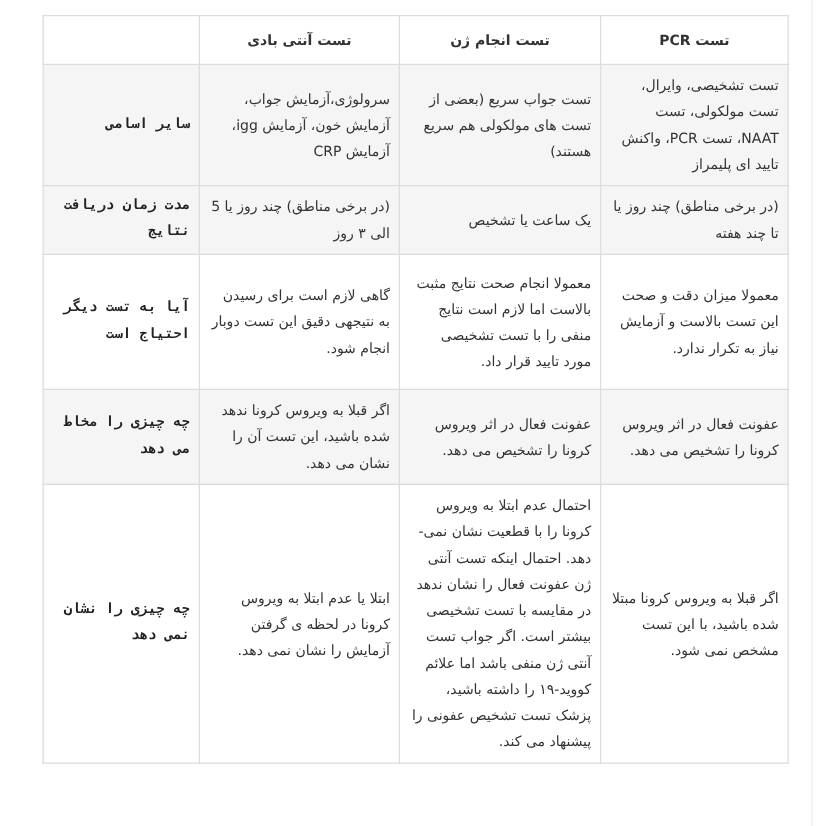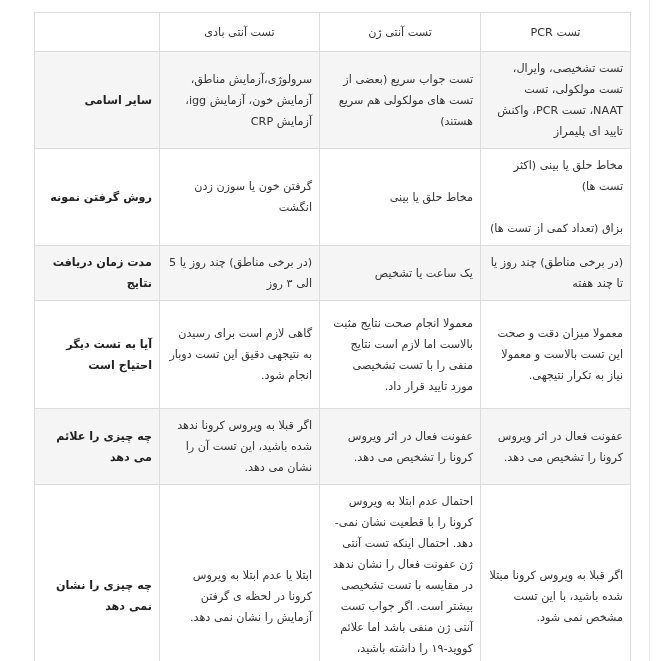--- a/index.html
+++ b/index.html
@@ -38,29 +38,30 @@
       line-height: 21px;
     }
     table.cmp th, table.cmp td {
       border: 1px solid #dcdcdc;
       padding: 6px 7px;
       text-align: right;
       vertical-align: middle;
       word-wrap: break-word;
     }
     table.cmp thead th {
-      font-weight: normal;
+      font-weight: bold;
       text-align: center;
       height: 26px;
       background: #ffffff;
     }
     table.cmp tr.shaded td { background: #f5f5f5; }
     table.cmp td.rowhead {
       font-weight: bold;
       color: #222222;
+      font-family: Liberation Mono, monospace;
     }
     table.cmp tr:last-child td { border-bottom: 1px solid #dcdcdc; }
     col.c-pcr { width: 150px; }
     col.c-ag { width: 161px; }
     col.c-ab { width: 160px; }
     col.c-label { width: 125px; }
     .cell-line { display: block; }
     .spacer { display: block; height: 21px; }
   </style>
 </head>
@@ -72,59 +73,49 @@
   <table class="cmp">
     <colgroup>
       <col class="c-pcr">
         <col class="c-ag">
         <col class="c-ab">
         <col class="c-label">
     </colgroup>
     <thead>
       <tr>
         <th>تست PCR</th>
-        <th>تست آنتی ژن</th>
+        <th>تست انجام ژن</th>
         <th>تست آنتی بادی</th>
         <th></th>
       </tr>
     </thead>
     <tbody>
       <tr class="shaded" style="height:94px">
         <td>تست تشخیصی، وایرال، تست مولکولی، تست NAAT، تست PCR، واکنش تایید ای پلیمراز</td>
         <td>تست جواب سریع (بعضی از تست های مولکولی هم سریع هستند)</td>
-        <td>سرولوژی،آزمایش مناطق، آزمایش خون، آزمایش igg، آزمایش CRP</td>
+        <td>سرولوژی،آزمایش جواب، آزمایش خون، آزمایش igg، آزمایش CRP</td>
         <td class="rowhead">سایر اسامی</td>
-      </tr>
-      <tr style="height:90px">
-        <td>
-          <span class="cell-line">مخاط حلق یا بینی (اکثر تست ها)</span>
-          <span class="spacer"></span>
-          <span class="cell-line">بزاق (تعداد کمی از تست ها)</span>
-        </td>
-        <td>مخاط حلق یا بینی</td>
-        <td>گرفتن خون یا سوزن زدن انگشت</td>
-        <td class="rowhead">روش گرفتن نمونه</td>
       </tr>
       <tr class="shaded" style="height:54px">
         <td>(در برخی مناطق) چند روز یا تا چند هفته</td>
         <td>یک ساعت یا تشخیص</td>
         <td>(در برخی مناطق) چند روز یا 5 الی ۳ روز</td>
         <td class="rowhead">مدت زمان دریافت نتایج</td>
       </tr>
       <tr style="height:108px">
-        <td>معمولا میزان دقت و صحت این تست بالاست و معمولا نیاز به تکرار نتیجهی.</td>
+        <td>معمولا میزان دقت و صحت این تست بالاست و آزمایش نیاز به تکرار ندارد.</td>
         <td>معمولا انجام صحت نتایج مثبت بالاست اما لازم است نتایج منفی را با تست تشخیصی مورد تایید قرار داد.</td>
         <td>گاهی  لازم است برای رسیدن به نتیجهی دقیق این تست دوبار انجام شود.</td>
         <td class="rowhead">آیا به تست دیگر احتیاج است</td>
       </tr>
       <tr class="shaded" style="height:74px">
         <td>عفونت فعال در اثر ویروس کرونا را تشخیص می دهد.</td>
         <td>عفونت فعال در اثر ویروس کرونا را تشخیص می دهد.</td>
         <td>اگر قبلا به ویروس کرونا ندهد شده باشید، این تست آن را نشان می دهد.</td>
-        <td class="rowhead">چه چیزی را علائم می دهد</td>
+        <td class="rowhead">چه چیزی را مخاط می دهد</td>
       </tr>
       <tr style="height:208px">
         <td>اگر قبلا به ویروس کرونا مبتلا شده باشید، با این تست مشخص نمی شود.</td>
         <td>احتمال عدم ابتلا به ویروس کرونا را با قطعیت نشان نمی-دهد. احتمال اینکه تست آنتی ژن عفونت فعال را نشان ندهد در مقایسه با تست تشخیصی بیشتر است. اگر جواب تست آنتی ژن منفی باشد اما علائم کووید-۱۹ را داشته باشید، پزشک تست تشخیص عفونی را پیشنهاد می کند.</td>
         <td>ابتلا یا عدم ابتلا به ویروس کرونا در لحظه ی گرفتن آزمایش را نشان نمی دهد.</td>
         <td class="rowhead">چه چیزی را نشان نمی دهد</td>
       </tr>
     </tbody>
   </table>
 </div>

